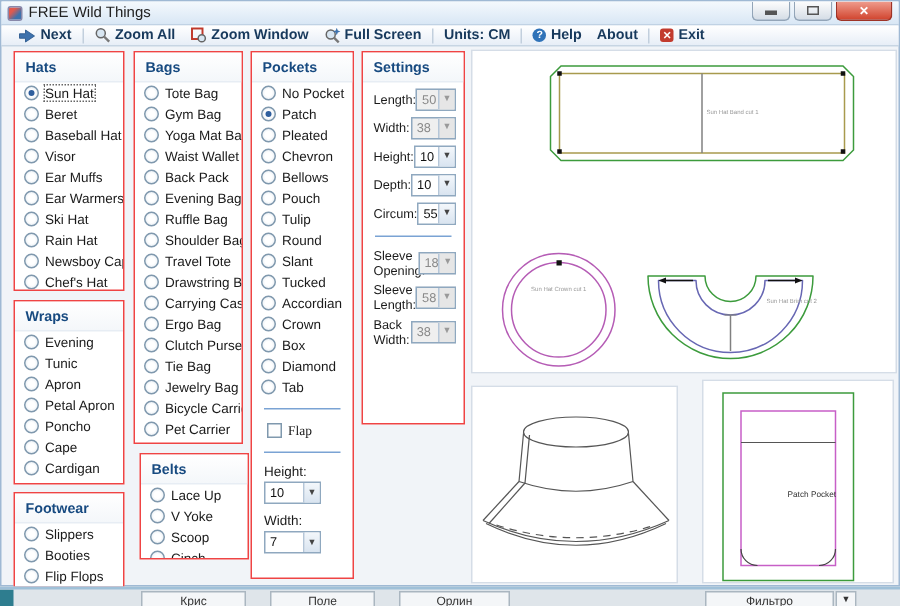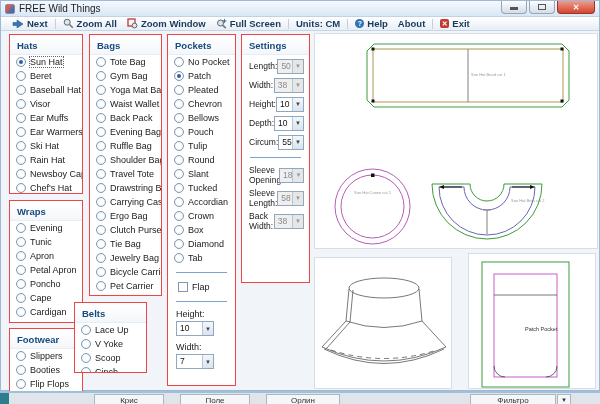--- a/index.html
+++ b/index.html
@@ -38,21 +38,21 @@
   .gbox { position:absolute; background:#fff; border:1px solid #ef4444; overflow:hidden; }
   .gh { font-size:9.5px; font-weight:bold; color:#174a80; padding:5px 0 3px 7px;
     background:linear-gradient(#ffffff,#f4f7fa); border-bottom:1px solid #e7edf4; }
   .rrow { display:flex; align-items:center; gap:4px; height:14px; padding-left:6px; }
   .rdot { width:10px; height:10px; min-width:10px; border-radius:50%;
     border:1px solid #7f98ad; background:radial-gradient(#fff 40%,#dde6ee); position:relative; }
   .rdot.on::after { content:''; position:absolute; inset:2px; border-radius:50%; background:#2f5f9e; }
   .rlab { font-size:9px; color:#1a1a1a; white-space:nowrap; }
   .rlab.focus { outline:1px dotted #666; outline-offset:0px; }
   .hr { height:1px; background:#7aa3d4; margin:7px 8px; }
-  .cbrow { display:flex; align-items:center; gap:4px; height:14px; padding-left:10px; }
+  .cbrow { display:flex; align-items:center; gap:4px; height:14px; padding-left:10px;font-family:Liberation Serif, serif; }
   .cb { width:10px; height:10px; border:1px solid #7f98ad; background:#fdfdfd; }
   .cblab { font-size:9px; color:#1a1a1a; }
   
   .select { display:flex; width:36px; height:15px; border:1px solid #8fa8bf; background:#fff; }
   .select .val { flex:1; font-size:8.5px; color:#111; padding:1px 0 0 3px; overflow:hidden; }
   .select .arw { width:11px; background:linear-gradient(#f3f7fb,#d9e4f0);
     border-left:1px solid #b5c6d8; font-size:6px; color:#444; display:flex;
     align-items:center; justify-content:center; }
   .select.disabled { background:#efefef; }
   .select.disabled .val { color:#8a8a8a; }
@@ -316,21 +316,21 @@
         <div class="rrow">
           <span class="rdot"></span>
           <span class="rlab">Bicycle Carrier</span>
         </div>
         <div class="rrow">
           <span class="rdot"></span>
           <span class="rlab">Pet Carrier</span>
         </div>
       </div>
   </div>
-  <div class="gbox" style="left:73px; top:301px; width:73px; height:71px">
+  <div class="gbox" style="left:92px; top:301px; width:73px; height:71px">
     <div class="gh">Belts</div>
     <div>
         <div class="rrow">
           <span class="rdot"></span>
           <span class="rlab">Lace Up</span>
         </div>
         <div class="rrow">
           <span class="rdot"></span>
           <span class="rlab">V Yoke</span>
         </div>

